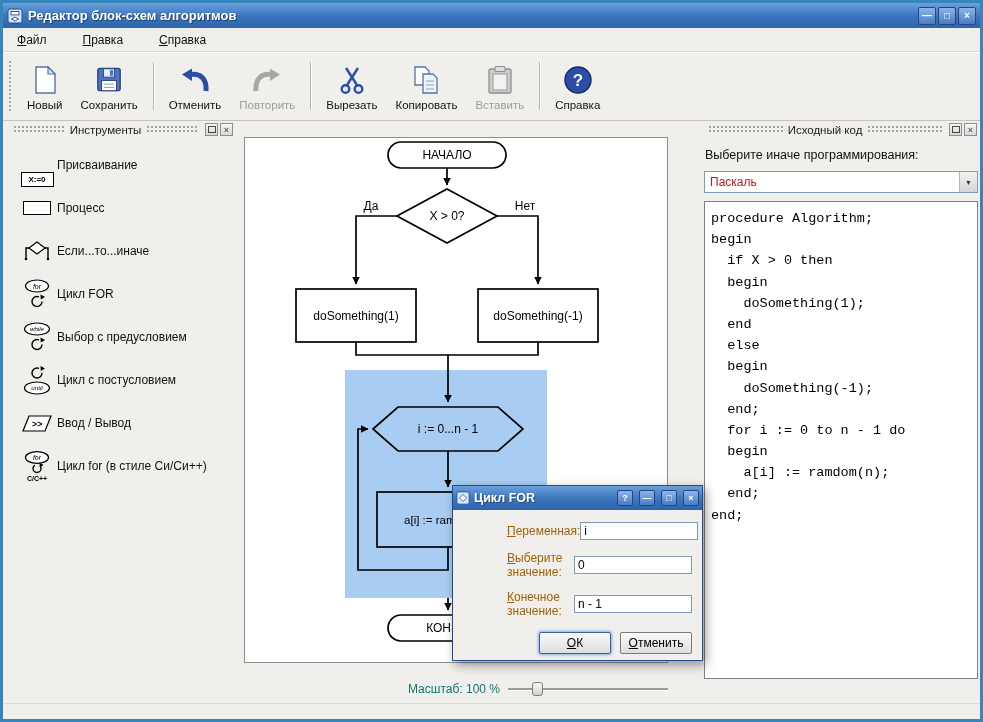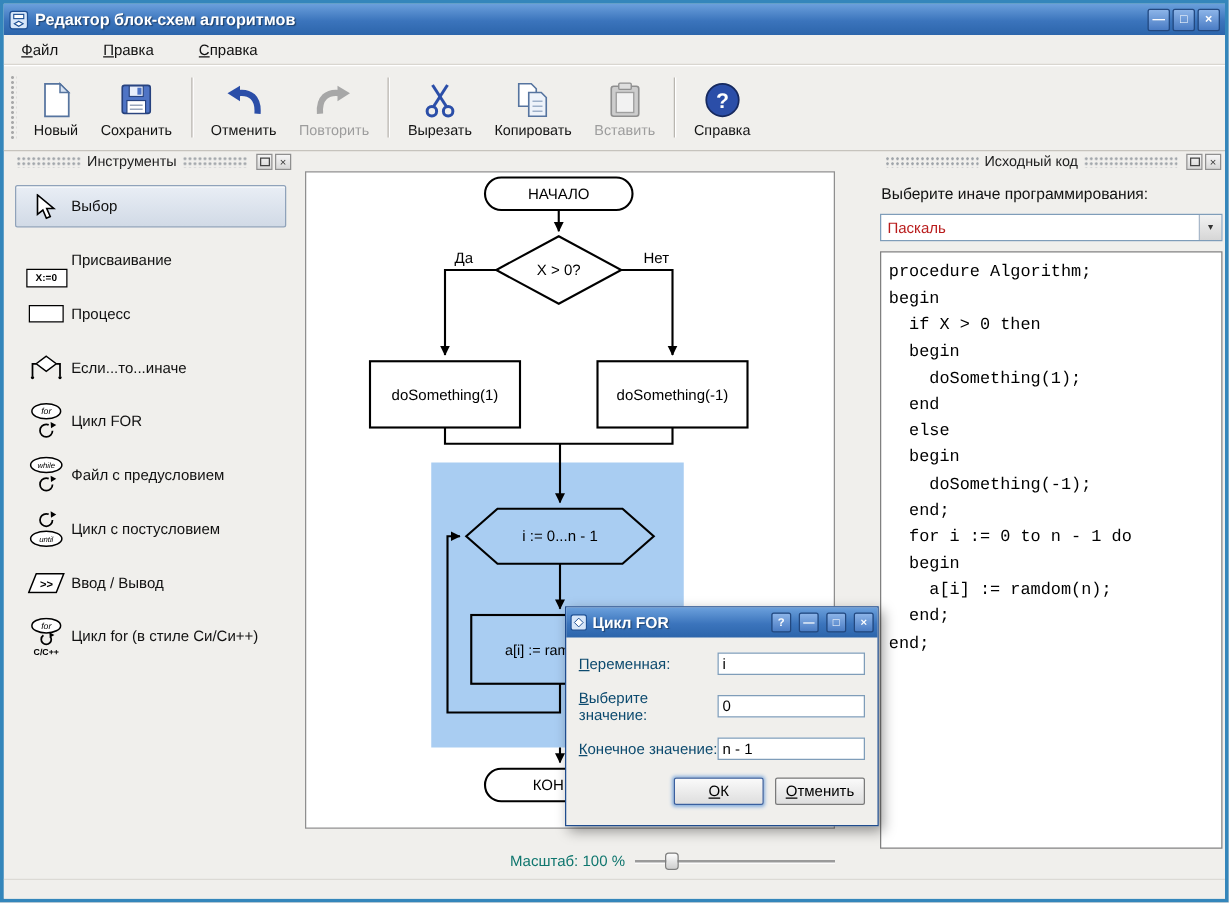--- a/index.html
+++ b/index.html
@@ -129,21 +129,21 @@
     display:flex; align-items:center; padding:0 3px; gap:4px;
   }
   .dlg-title { color:#fff; font-size:12.5px; font-weight:bold; flex:1; text-shadow:1px 1px 1px rgba(0,0,0,.4); }
   .dlg-btn {
     width:16px; height:16px; display:flex; align-items:center; justify-content:center;
     background:linear-gradient(180deg,#8cb4e8,#4a7cc4); border:1px solid #23487f;
     color:#fff; font-size:9px; font-weight:bold; border-radius:2px; margin-left:2px;
   }
   .dlg-body { padding:12px 10px 8px; }
   .dlg-row { display:flex; align-items:center; margin-bottom:11px; }
-  .dlg-row label { display:block; flex:1; font-size:12px; color:#0c4a6e; }
+  .dlg-row label { display:block; flex:1; font-size:12px; color:#a16207;margin-left:44px; }
   .dlg-row label::first-letter { text-decoration:underline; }
   .dlg-row input {
     width:118px; height:18px; border:1px solid #7f9db9; background:#fff;
     font:12px "Liberation Sans",sans-serif; padding:0 3px;
   }
   .dlg-actions { display:flex; justify-content:flex-end; gap:9px; margin-top:14px; }
   .dlg-button {
     min-width:72px; height:22px; font-size:12px;
     background:linear-gradient(180deg,#fafafa,#dedede); border:1px solid #7a7a7a; border-radius:2px;
   }
@@ -284,28 +284,20 @@
     <div class="dock left">
       <div class="dock-header">
         <span class="dock-grip"></span>
         <span class="dock-title">Инструменты</span>
         <span class="dock-grip"></span>
         <span class="dock-btn float"></span>
         <span class="dock-btn">×</span>
       </div>
       <div class="tool-list">
 
-        <div class="tool-item selected">
-          <span class="tool-icon">
-            <svg width="18" height="21" viewBox="0 0 18 21">
-              <path d="M2,1 L2,16.5 L6.3,13 L9.1,19.6 L12.2,18.2 L9.4,11.8 L15,11.8 Z" fill="#fff" stroke="#000" stroke-width="1.3"></path>
-            </svg>
-          </span>
-          <span class="tool-label">Выбор</span>
-        </div>
 
         <div class="tool-item">
           <span class="tool-icon">
             <span class="ibox assign">X:=0</span>
           </span>
           <span class="tool-label">Присваивание</span>
         </div>
 
         <div class="tool-item">
           <span class="tool-icon">
@@ -340,21 +332,21 @@
 
         <div class="tool-item">
           <span class="tool-icon">
             <svg width="28" height="30" viewBox="0 0 28 30">
               <ellipse cx="14" cy="7" rx="12.5" ry="6" class="nfill"></ellipse>
               <text x="14" y="9.3" class="itx" style="font-size:6.2px">while</text>
               <circle cx="14" cy="22.5" r="5" class="nln" stroke-dasharray="25 7"></circle>
               <polygon points="17.5,15.5 22,18 17.8,20.6" fill="#000"></polygon>
             </svg>
           </span>
-          <span class="tool-label">Файл с предусловием</span>
+          <span class="tool-label">Выбор с предусловием</span>
         </div>
 
         <div class="tool-item">
           <span class="tool-icon">
             <svg width="28" height="30" viewBox="0 0 28 30">
               <circle cx="14" cy="8" r="5" class="nln" stroke-dasharray="25 7"></circle>
               <polygon points="17.5,1 22,3.5 17.8,6.1" fill="#000"></polygon>
               <ellipse cx="14" cy="23" rx="12.5" ry="6" class="nfill"></ellipse>
               <text x="14" y="25.3" class="itx" style="font-size:6.2px">until</text>
             </svg>

